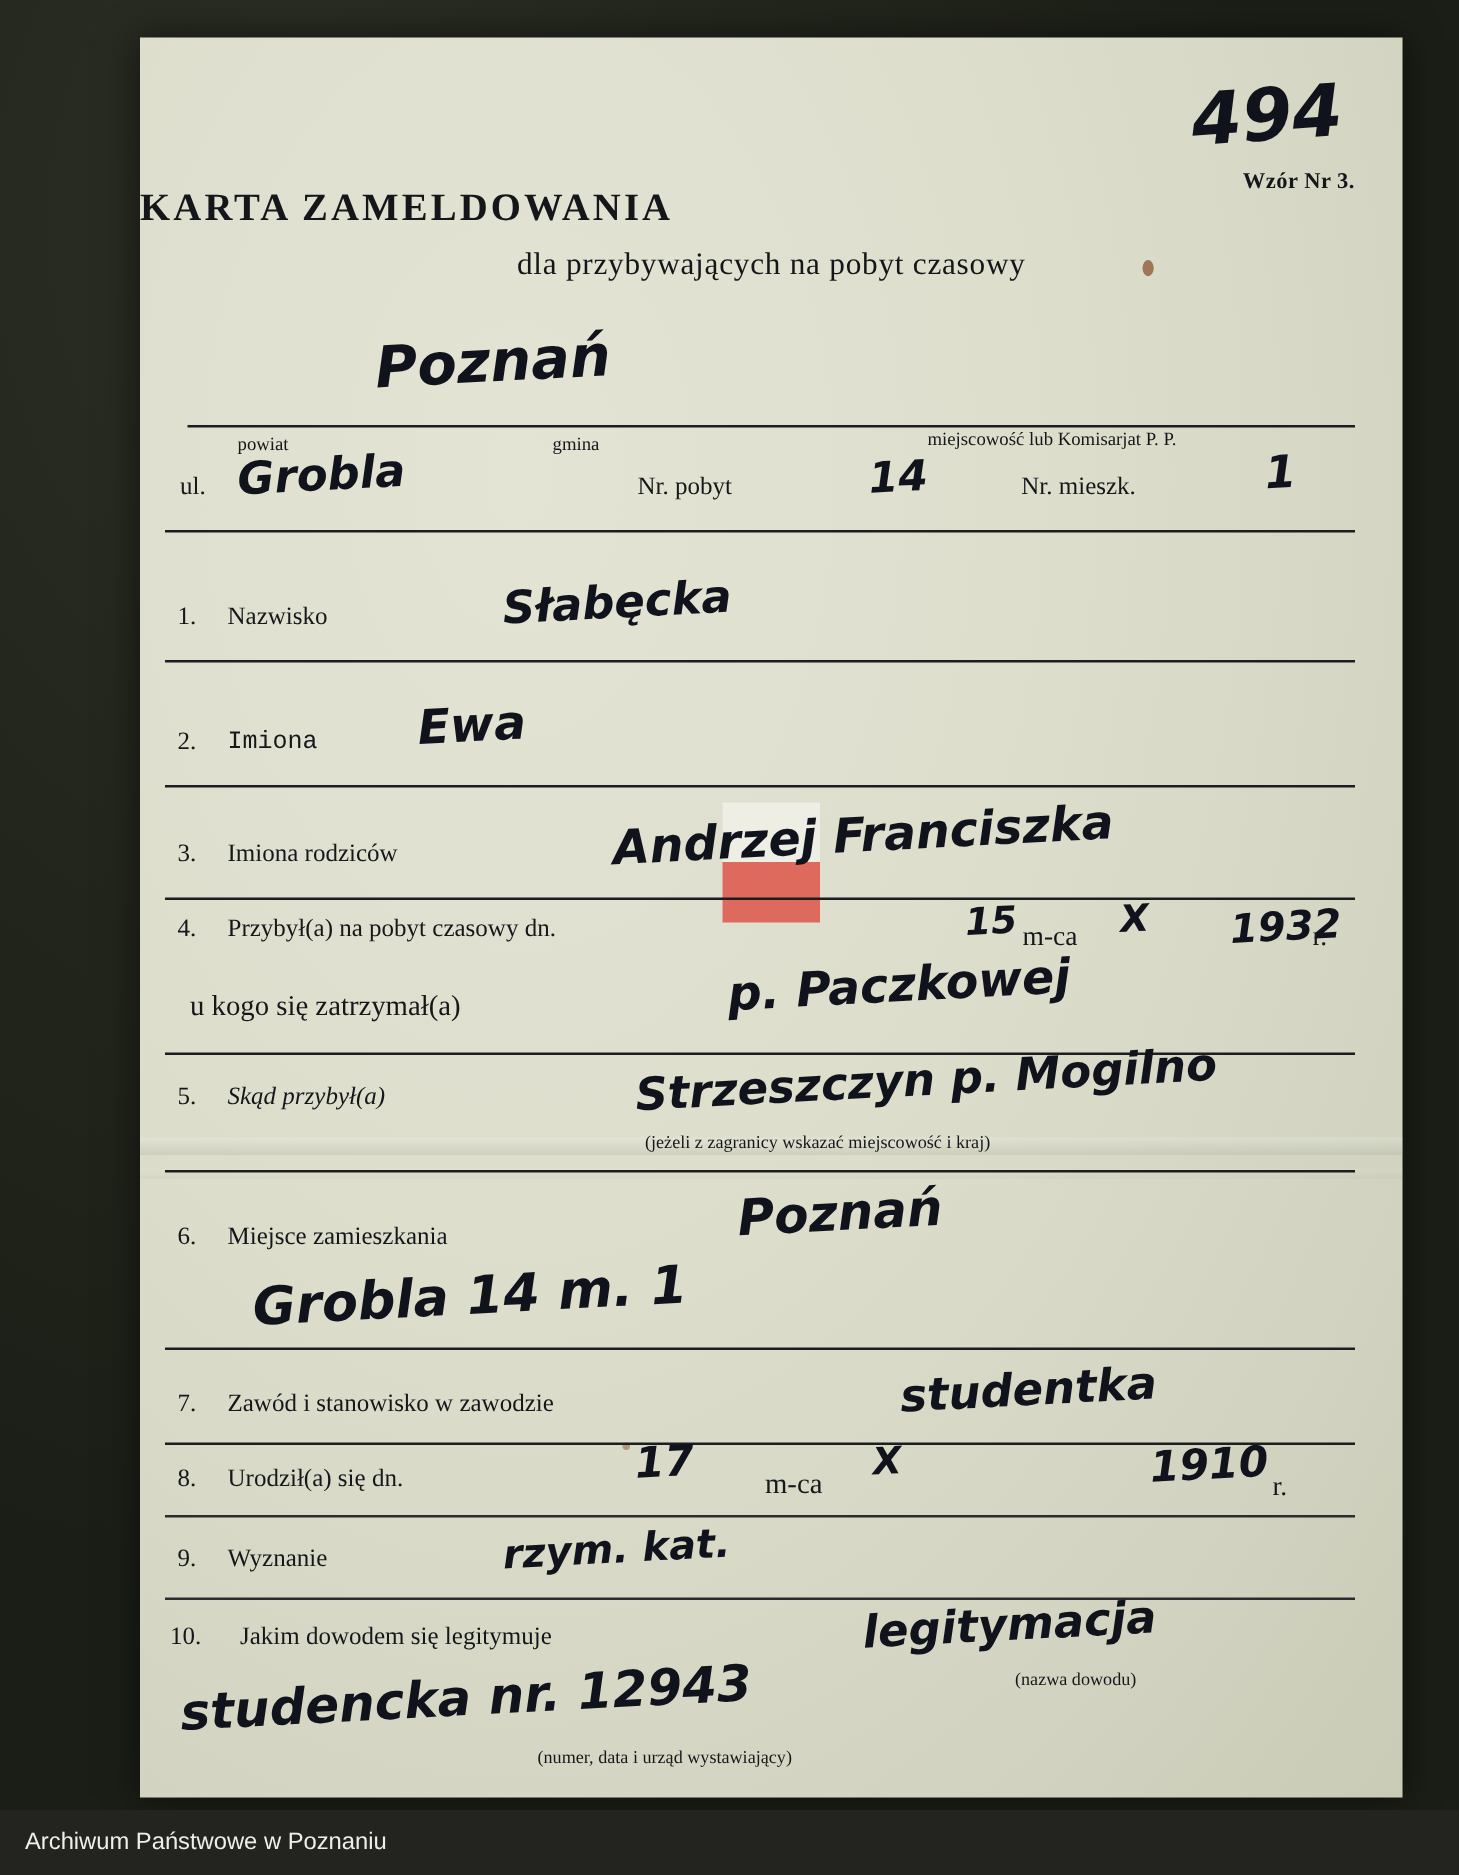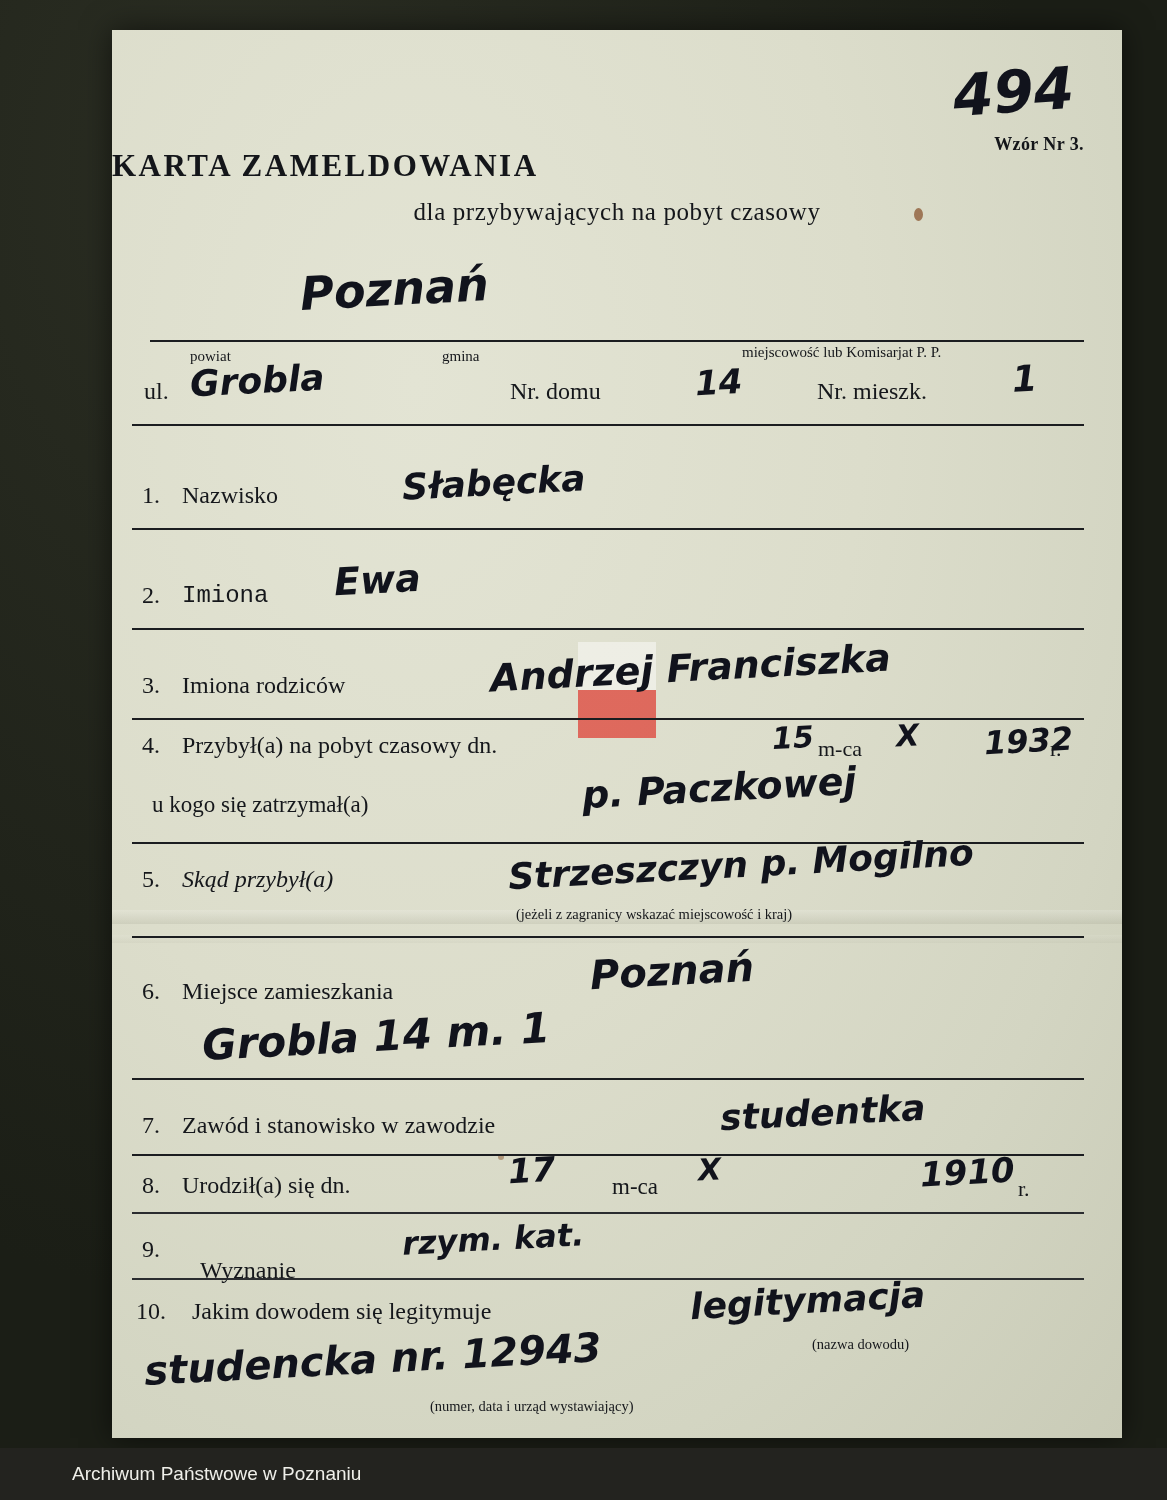--- a/index.html
+++ b/index.html
@@ -96,21 +96,21 @@
 
   .hline {
     position: absolute;
     height: 2px;
     background: #1b1d20;
   }
   .hline.thin { height: 1.5px; background: #2a2c2f; }
 
   .lbl {
     position: absolute;
-    font-size: 24px;
+    font-size: 20px;
     color: #15171b;
   }
   .lbl.small {
     font-size: 15px;
   }
   .lbl.tiny {
     font-size: 14.5px;
   }
 
   
@@ -156,21 +156,21 @@
     left: 0;
     bottom: 0;
     width: 100%;
     height: 52px;
     background: #23231f;
     color: #efefe9;
     font-family: "Liberation Sans", sans-serif;
     font-size: 19px;
     display: flex;
     align-items: center;
-    padding-left: 72px;
+    padding-left: 20px;
     box-sizing: border-box;
   }
 </style>
 </head>
 <body>
 
 <div class="backdrop"></div>
 
 <div class="card">
   <div class="paper-inner">
@@ -191,21 +191,21 @@
     <div class="wm-flag"></div>
 
     <div class="hand" style="position:absolute; left:188px; top:232px; font-size:46px;">Poznań</div>
     <div class="hline" style="left:38px; top:310px; width:934px;"></div>
     <div class="printed lbl small" style="left:78px; top:318px;">powiat</div>
     <div class="printed lbl small" style="left:330px; top:318px;">gmina</div>
     <div class="printed lbl small" style="left:630px; top:314px;">miejscowość lub Komisarjat P. P.</div>
 
     <div class="printed lbl" style="left:32px; top:348px;">ul.</div>
     <div class="hand" style="position:absolute; left:78px; top:330px; font-size:36px;">Grobla</div>
-    <div class="printed lbl" style="left:398px; top:348px;">Nr. domu</div>
+    <div class="printed lbl" style="left:398px; top:348px;">Nr. pobyt</div>
     <div class="hand" style="position:absolute; left:583px; top:332px; font-size:34px;">14</div>
     <div class="printed lbl" style="left:705px; top:348px;">Nr. mieszk.</div>
     <div class="hand" style="position:absolute; left:900px; top:328px; font-size:36px;">1</div>
     <div class="hline" style="left:20px; top:394px; width:952px;"></div>
 
     <div class="printed lbl" style="left:30px; top:452px;">1.</div>
     <div class="printed lbl" style="left:70px; top:452px;">Nazwisko</div>
     <div class="hand" style="position:absolute; left:290px; top:432px; font-size:36px;">Słabęcka</div>
     <div class="hline" style="left:20px; top:498px; width:952px;"></div>
 
@@ -251,21 +251,21 @@
     <div class="printed lbl" style="left:30px; top:1142px;">8.</div>
     <div class="printed lbl" style="left:70px; top:1142px;">Urodził(a) się dn.</div>
     <div class="hand" style="position:absolute; left:396px; top:1120px; font-size:34px;">17</div>
     <div class="printed lbl" style="left:500px; top:1144px; font-size:23px;">m-ca</div>
     <div class="hand" style="position:absolute; left:586px; top:1122px; font-size:30px;">X</div>
     <div class="hand" style="position:absolute; left:808px; top:1122px; font-size:34px;">1910</div>
     <div class="printed lbl" style="left:906px; top:1146px; font-size:22px;">r.</div>
     <div class="hline thin" style="left:20px; top:1182px; width:952px;"></div>
 
     <div class="printed lbl" style="left:30px; top:1206px;">9.</div>
-    <div class="printed lbl" style="left:88px; top:1206px;margin-top:21px;">Wyznanie</div>
+    <div class="printed lbl" style="left:70px; top:1206px;">Wyznanie</div>
     <div class="hand" style="position:absolute; left:290px; top:1190px; font-size:32px;">rzym. kat.</div>
     <div class="hline thin" style="left:20px; top:1248px; width:952px;"></div>
 
     <div class="printed lbl" style="left:24px; top:1268px;text-align:center;">10.</div>
     <div class="printed lbl" style="left:80px; top:1268px;">Jakim dowodem się legitymuje</div>
     <div class="hand" style="position:absolute; left:578px; top:1250px; font-size:36px;">legitymacja</div>
     <div class="printed lbl tiny" style="left:700px; top:1306px;">(nazwa dowodu)</div>
     <div class="hand" style="position:absolute; left:32px; top:1306px; font-size:40px;">studencka nr. 12943</div>
     <div class="printed lbl tiny" style="left:318px; top:1368px;">(numer, data i urząd wystawiający)</div>
 

